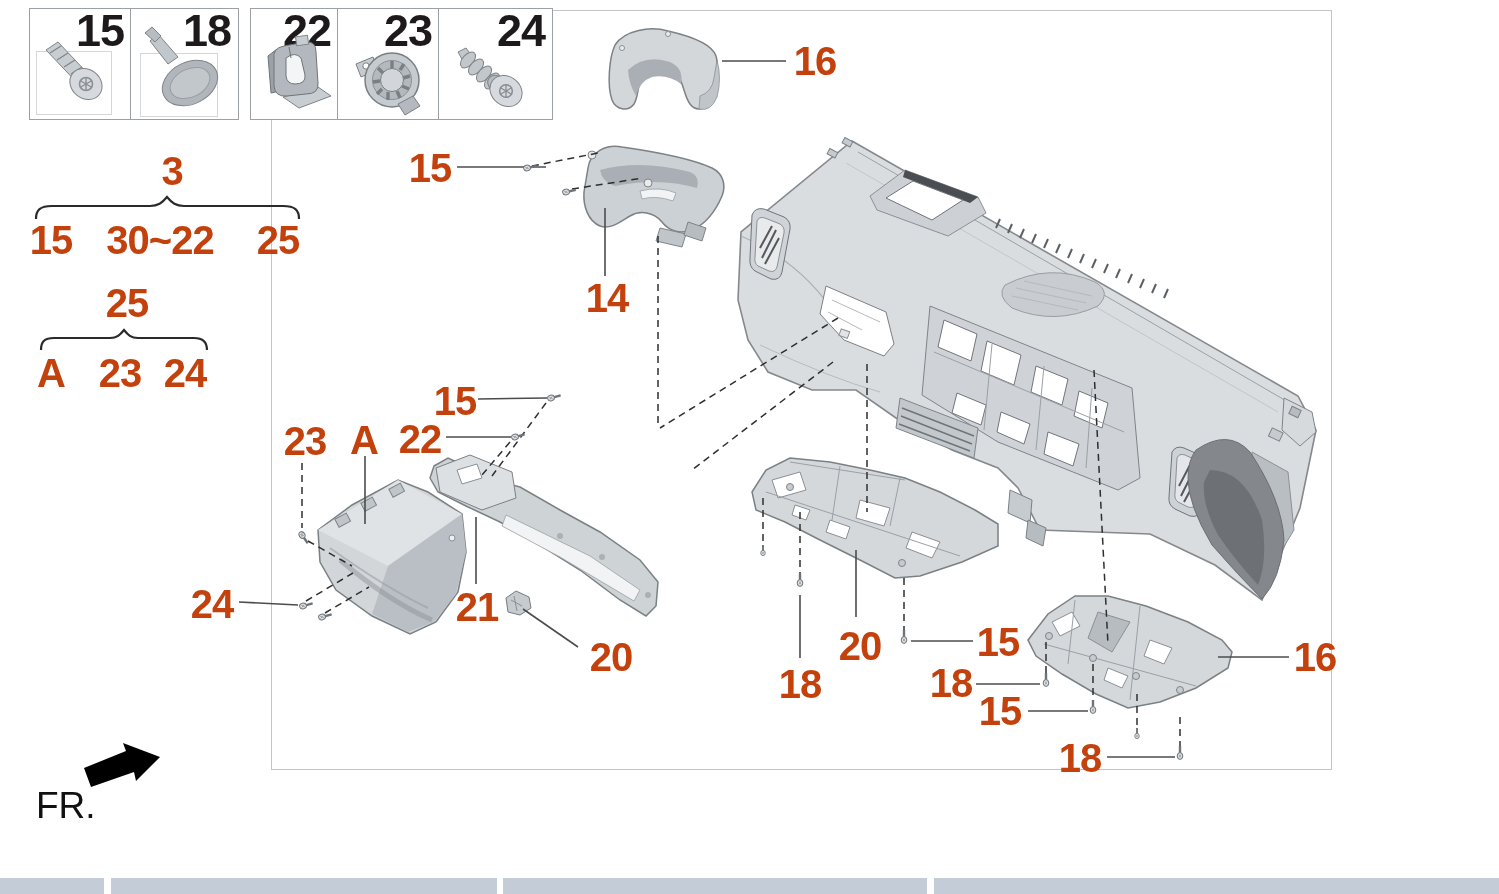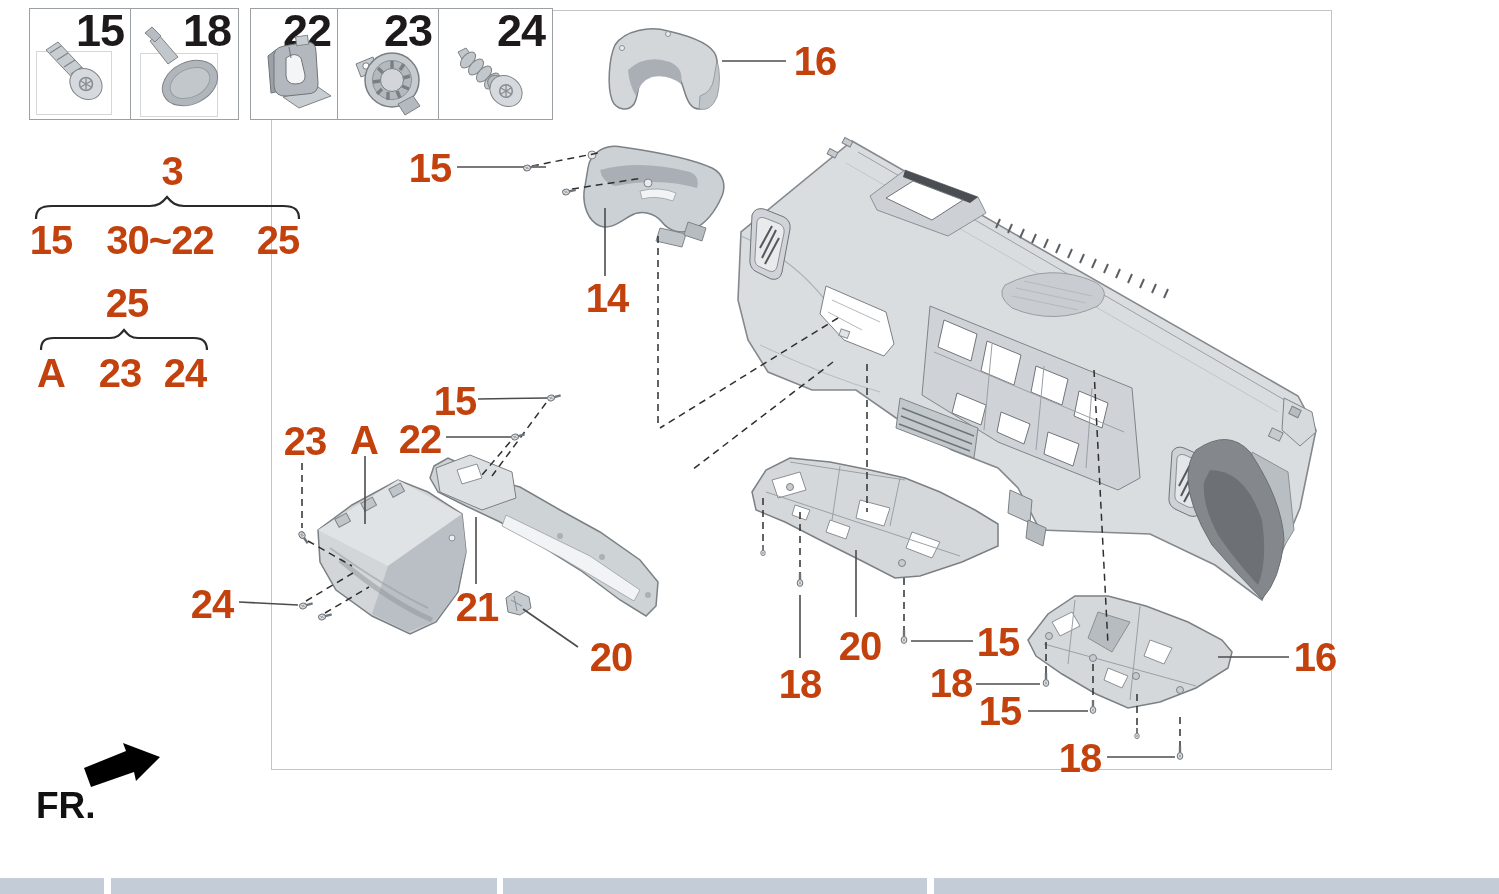--- a/index.html
+++ b/index.html
@@ -8,21 +8,21 @@
   .bigbox{position:absolute;left:271px;top:10px;width:1059px;height:758px;
           border:1px solid #c2c5c8;background:transparent;}
   .pbox{position:absolute;top:8px;height:110px;border:1px solid #9aa0a4;background:#fff;}
   .pbox .boxlbl{position:absolute;top:-4px;right:7px;
         font-size:45px;font-weight:600;color:#1e1a1b;letter-spacing:-1px;}
   .innerframe{position:absolute;border:1px solid #d4d7da;}
   svg{position:absolute;left:0;top:0;}
   .co{position:absolute;transform:translate(-50%,-50%);white-space:nowrap;
       font-size:40px;font-weight:600;color:#c2410c;letter-spacing:-1px;}
   .fr{position:absolute;left:36px;top:806px;transform:translate(0,-50%);
-      font-size:37px;font-weight:700;color:#111;}
+      font-size:37px;font-weight:400;color:#111;}
   .strip{position:absolute;top:878px;height:16px;background:#c3ccd7;}
   .s1{left:0;width:104px}.s2{left:111px;width:386px}
   .s3{left:503px;width:424px}.s4{left:934px;width:565px}
 </style>
 </head>
 <body>
 
 <div id="stage">
 
   <div class="bigbox"></div>

